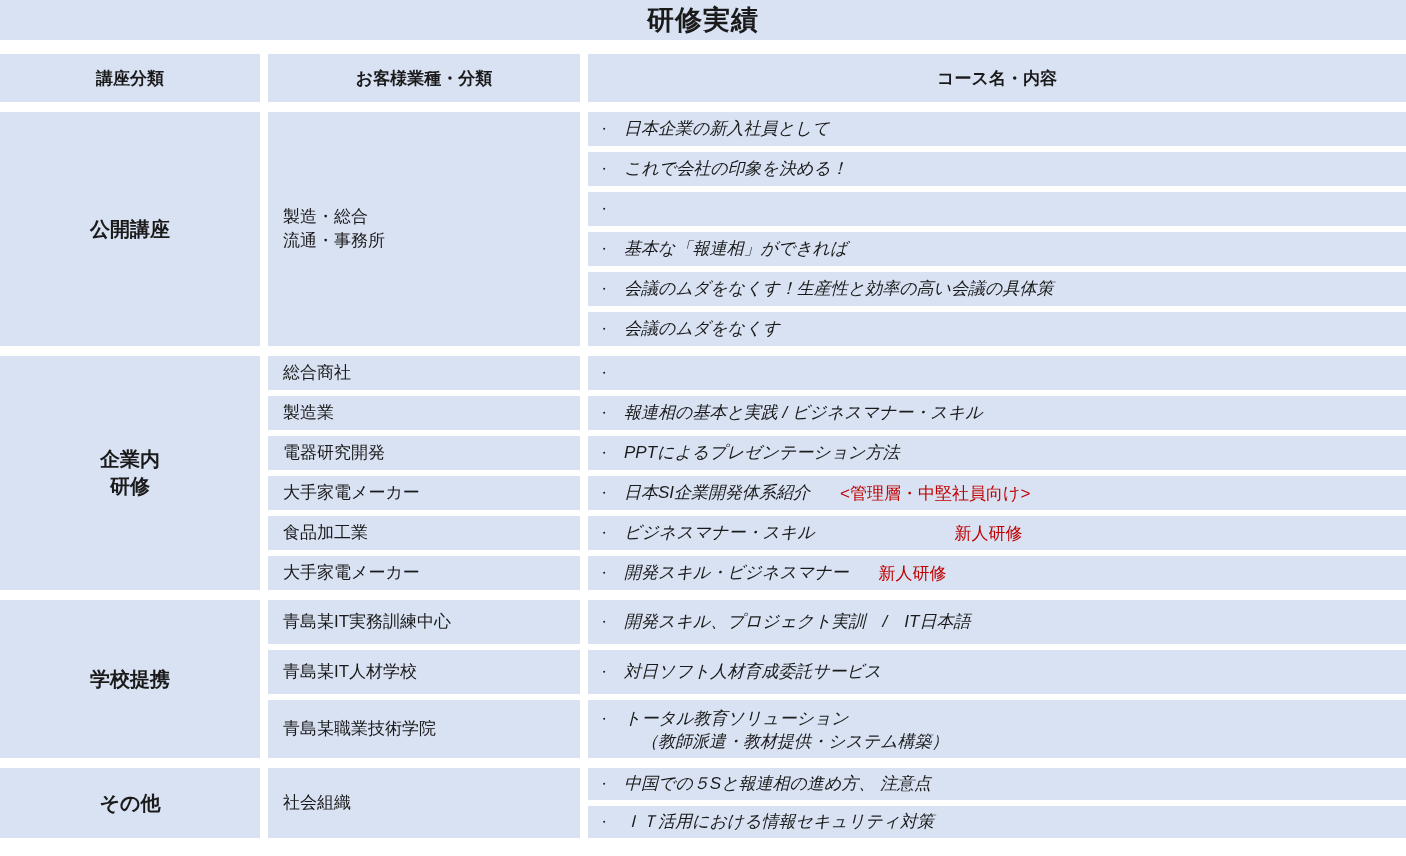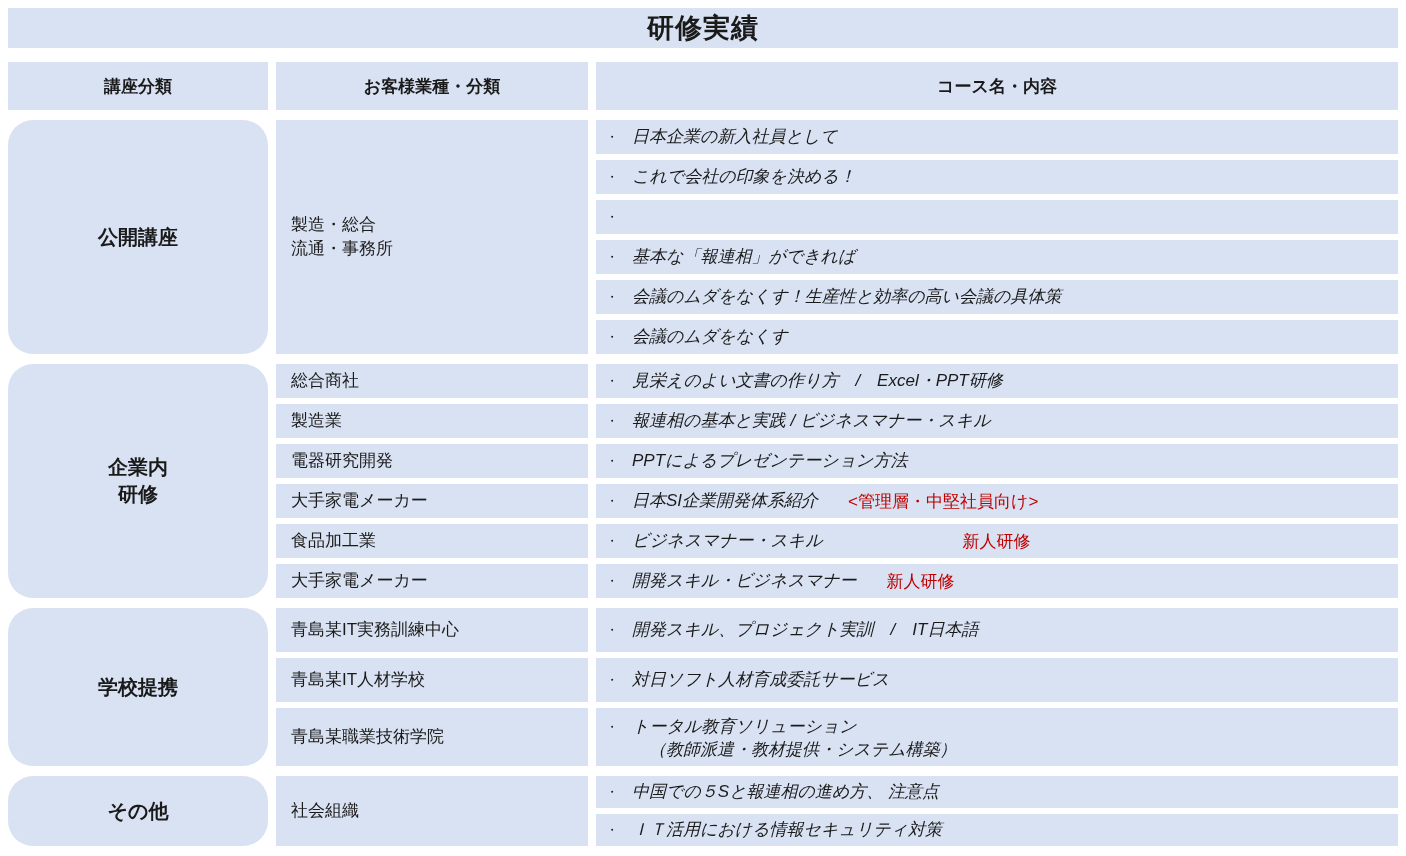--- a/index.html
+++ b/index.html
@@ -9,21 +9,21 @@
   }
   *{box-sizing:border-box;}
   html,body{margin:0;padding:0;}
   body{
     width:1406px;height:856px;
     background:#ffffff;
     font-family:"Liberation Sans","DejaVu Sans",sans-serif;
     color:var(--text);
     overflow:hidden;
   }
-  .slide{width:1406px;height:856px;padding:8px;}
+  .slide{width:1406px;height:856px;}
   .title-bar{
     height:40px;background:var(--cell-bg);
     display:flex;align-items:center;justify-content:center;
     font-size:27px;font-weight:bold;letter-spacing:1px;
     margin-bottom:14px;
   }
   .grid{
     display:grid;
     grid-template-columns:260px 312px 1fr;
     column-gap:8px;row-gap:6px;
@@ -37,21 +37,21 @@
   .cell{
     background:var(--cell-bg);
     display:flex;align-items:center;
     font-size:17px;
     overflow:hidden;
   }
   .head{justify-content:center;font-weight:bold;font-size:17px;}
   .cat{
     justify-content:center;text-align:center;
     font-weight:bold;font-size:20px;
-    white-space:pre-line;line-height:1.35;border-radius:25px;
+    white-space:pre-line;line-height:1.35;
   }
   .cust{padding-left:15px;white-space:pre-line;line-height:1.4;}
   .course{padding-left:9px;}
   .bullet{flex:none;width:14px;margin-right:13px;font-size:12px;text-align:center;}
   .ctext{white-space:pre-line;line-height:1.35;font-style:italic;}
   .note{color:var(--red);margin-left:30px;white-space:nowrap;}
   .note-far{margin-left:140px;}
   .multiline{align-items:flex-start;padding-top:8px;}
   .multiline .bullet{margin-top:3px;}
 </style>
@@ -103,21 +103,20 @@
 
     <div class="cell cust" style="grid-column:2;grid-row:1">総合商社</div>
     <div class="cell cust" style="grid-column:2;grid-row:3">電器研究開発</div>
     <div class="cell cust" style="grid-column:2;grid-row:2">製造業</div>
     <div class="cell cust" style="grid-column:2;grid-row:4">大手家電メーカー</div>
     <div class="cell cust" style="grid-column:2;grid-row:5">食品加工業</div>
     <div class="cell cust" style="grid-column:2;grid-row:6">大手家電メーカー</div>
 
     <div class="cell course" style="grid-column:3;grid-row:1">
       <span class="bullet">・</span>
-      <span class="ctext">見栄えのよい文書の作り方　/　Excel・PPT研修</span>
     </div>
     <div class="cell course" style="grid-column:3;grid-row:2">
       <span class="bullet">・</span>
       <span class="ctext">報連相の基本と実践 / ビジネスマナー・スキル</span>
     </div>
     <div class="cell course" style="grid-column:3;grid-row:3">
       <span class="bullet">・</span>
       <span class="ctext">PPTによるプレゼンテーション方法</span>
     </div>
     <div class="cell course" style="grid-column:3;grid-row:4">

